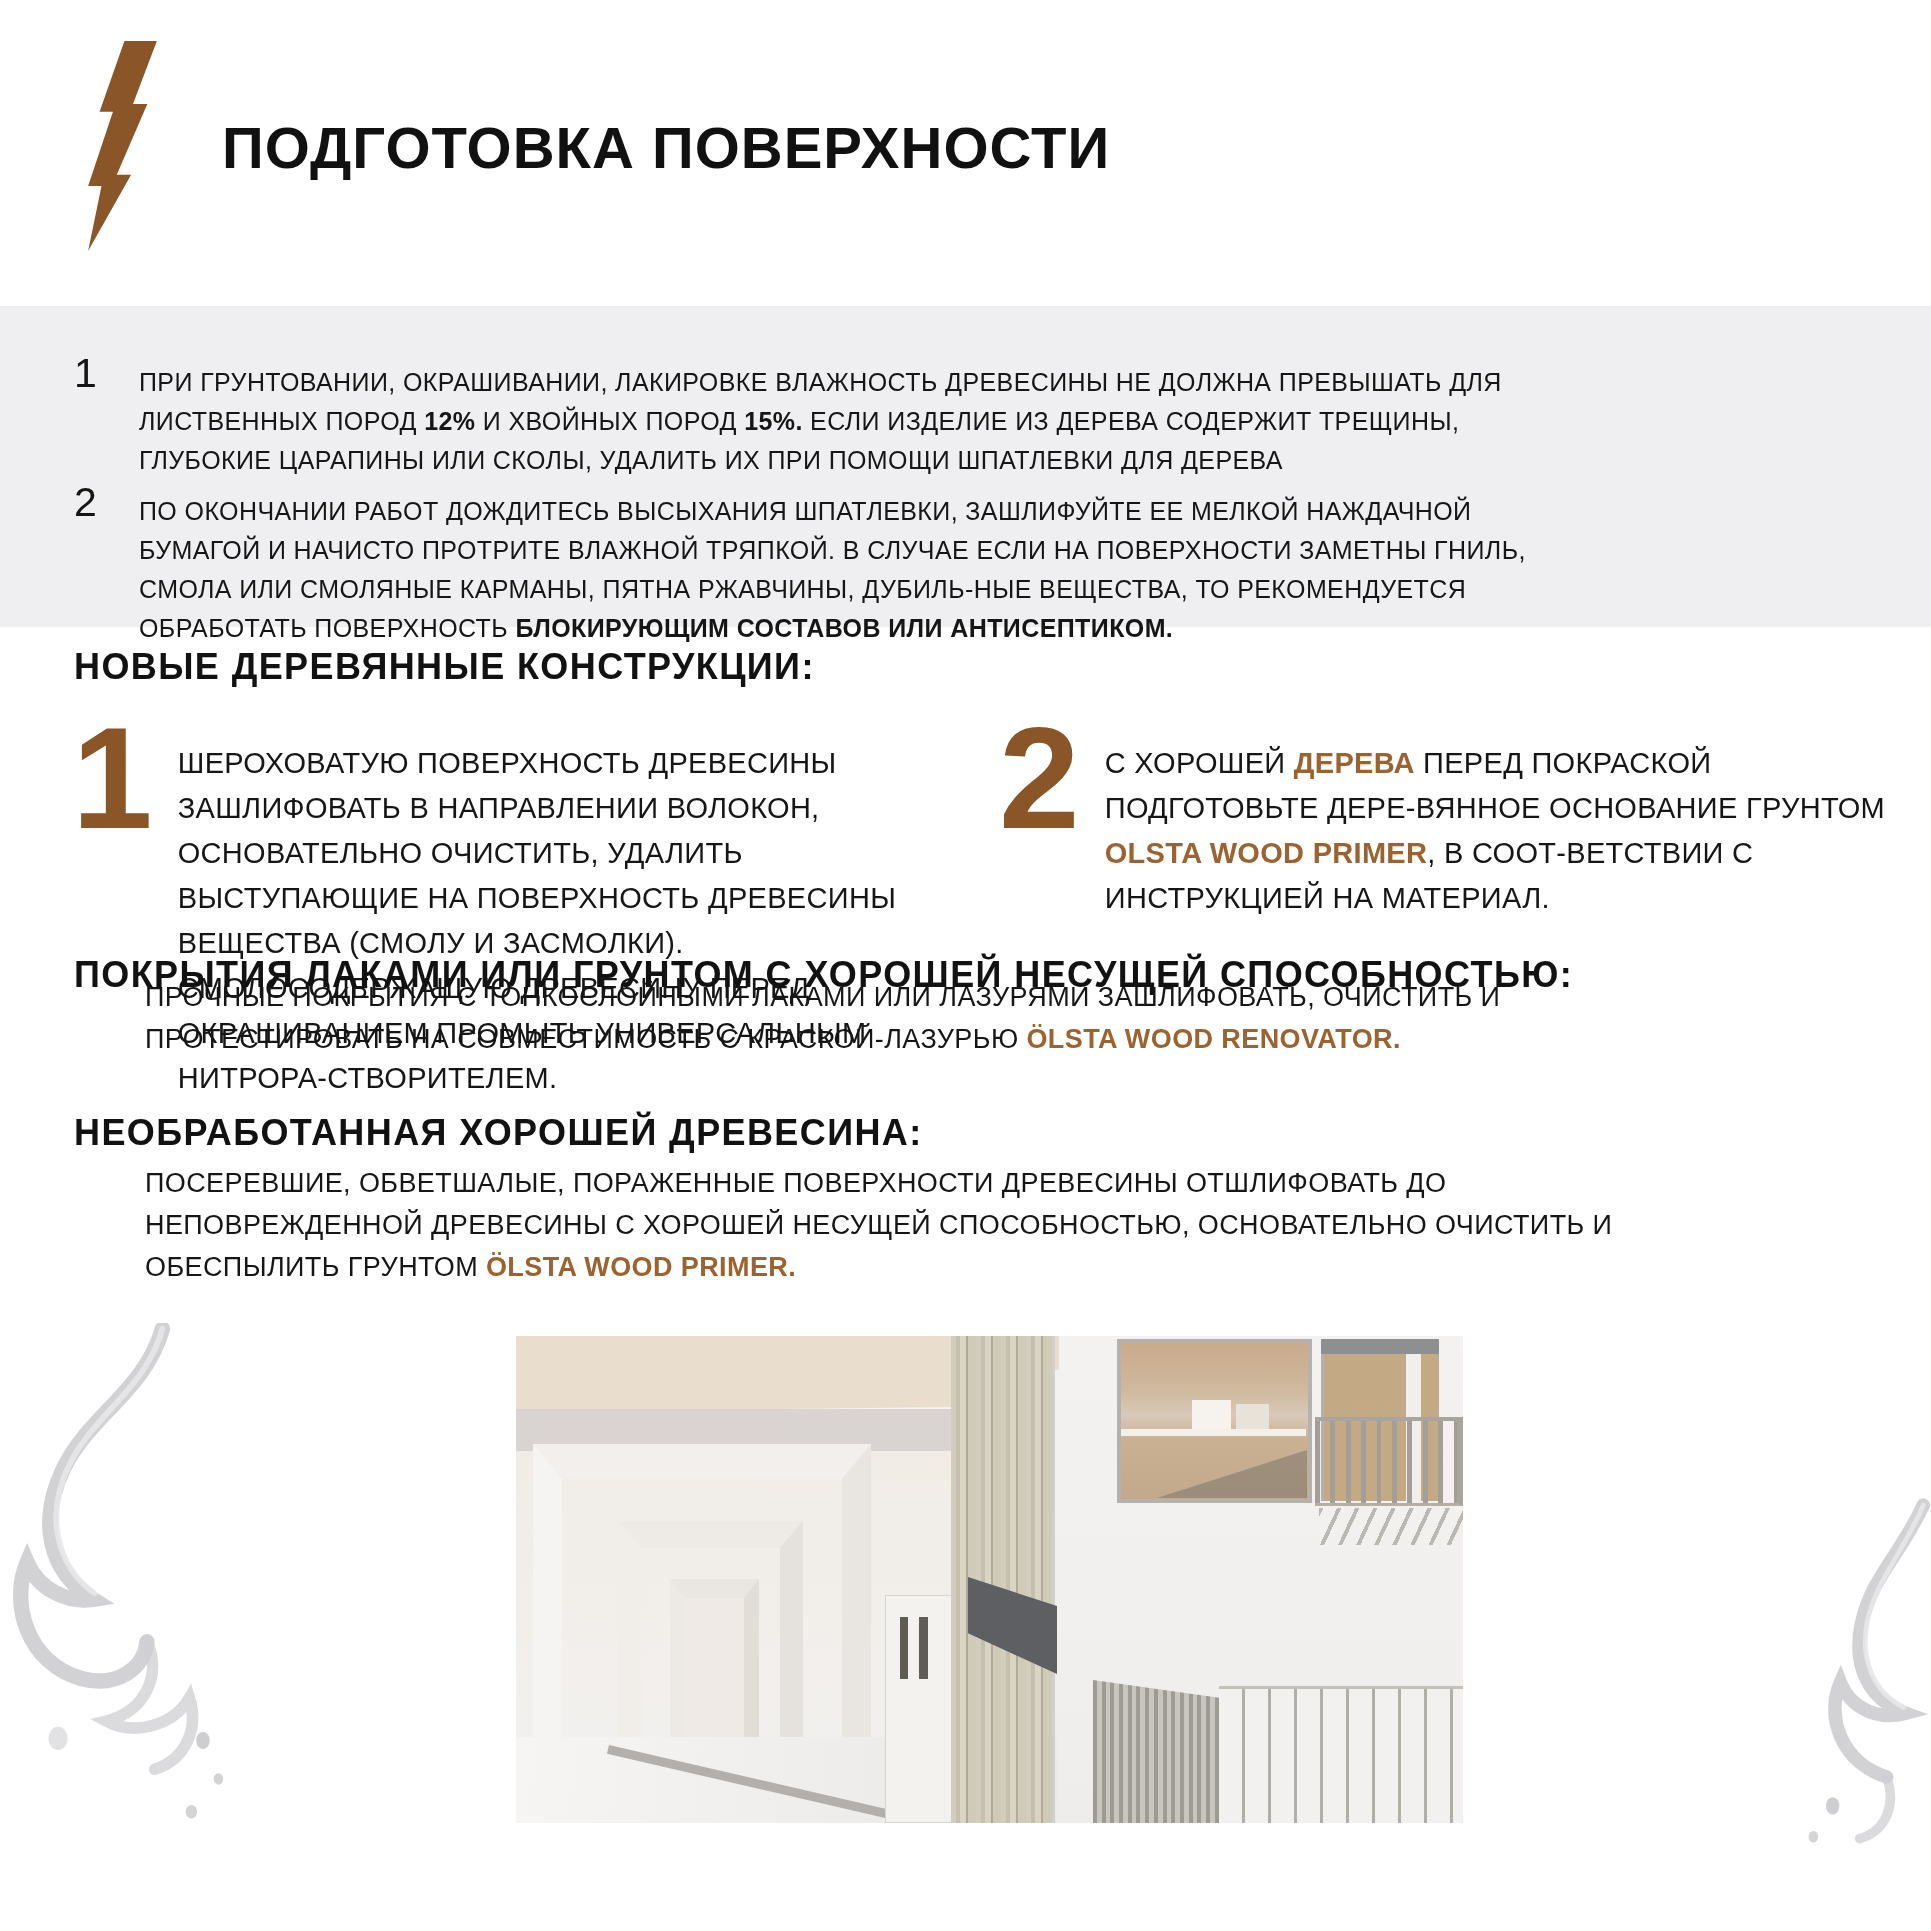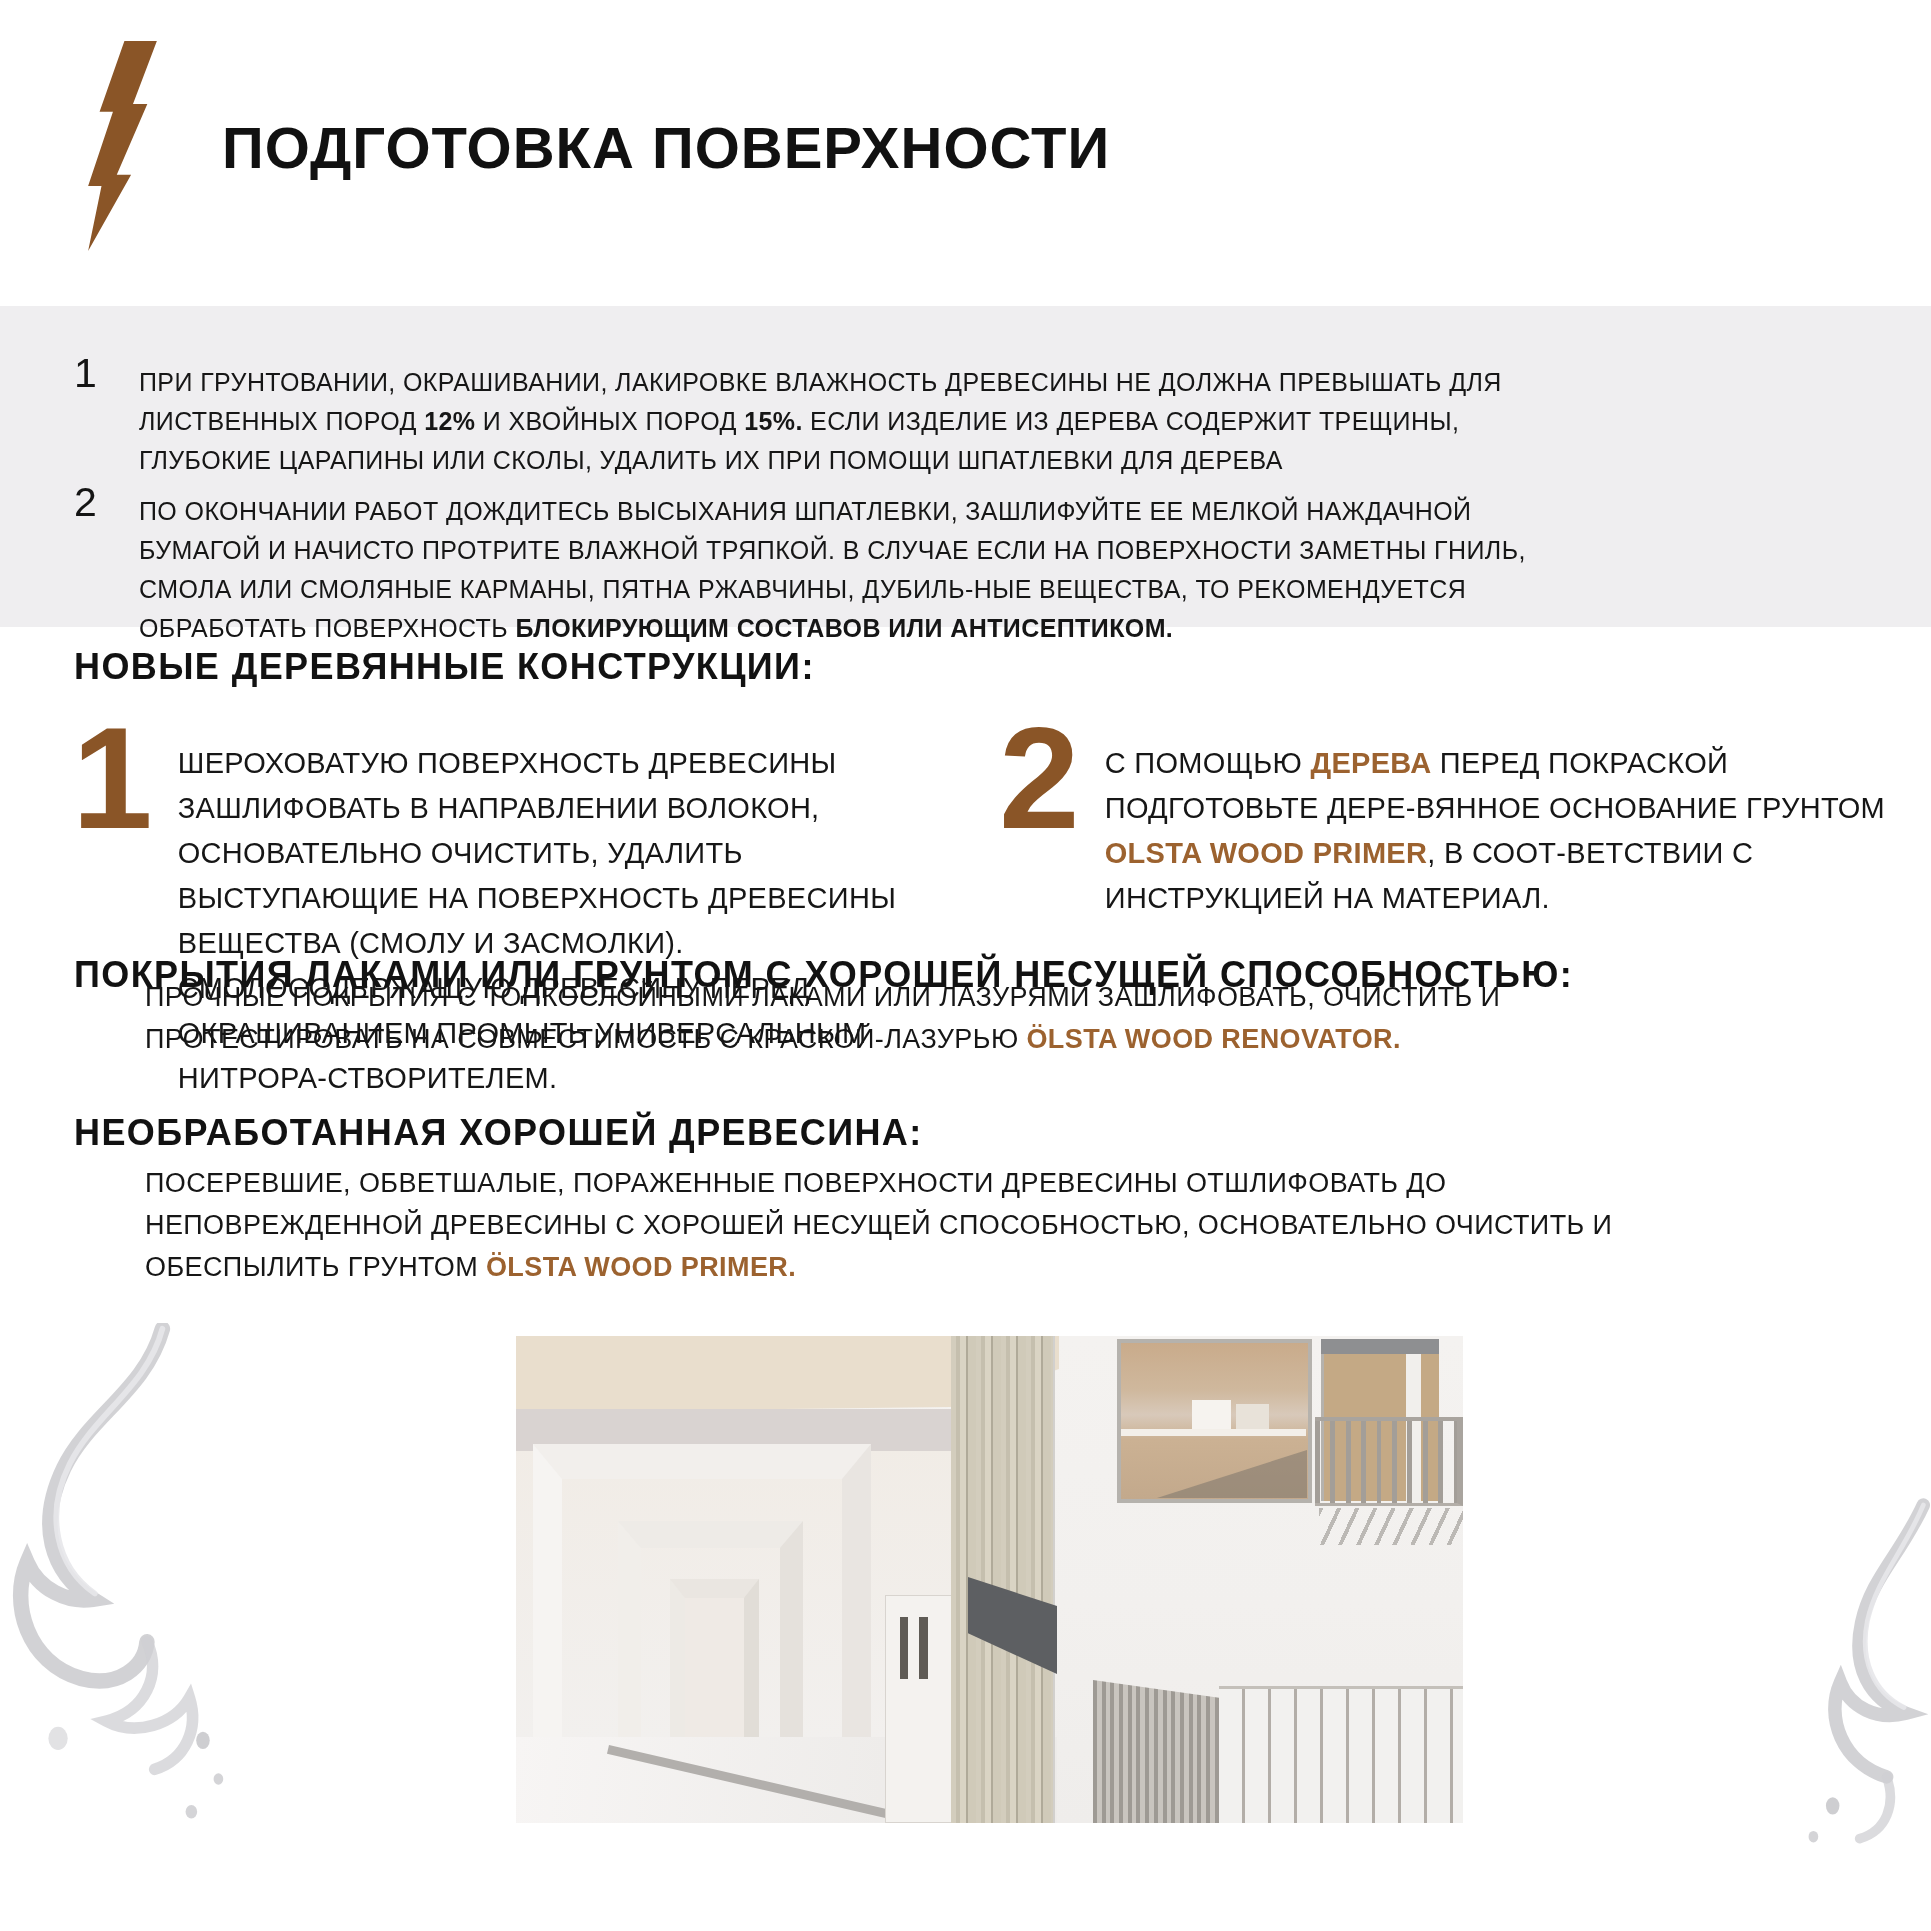--- a/index.html
+++ b/index.html
@@ -127,21 +127,21 @@
 
 <h2 class="sec-h h-newwood">НОВЫЕ ДЕРЕВЯННЫЕ КОНСТРУКЦИИ:</h2>
 
 <div class="bigcol c1">
   <span class="big-num">1</span>
   <p class="big-text">ШЕРОХОВАТУЮ ПОВЕРХНОСТЬ ДРЕВЕСИНЫ ЗАШЛИФОВАТЬ В НАПРАВЛЕНИИ ВОЛОКОН, ОСНОВАТЕЛЬНО ОЧИСТИТЬ, УДАЛИТЬ ВЫСТУПАЮЩИЕ НА ПОВЕРХНОСТЬ ДРЕВЕСИНЫ ВЕЩЕСТВА (СМОЛУ И ЗАСМОЛКИ). СМОЛОСОДЕРЖАЩУЮ ДРЕВЕСИНУ ПЕРЕД ОКРАШИВАНИЕМ ПРОМЫТЬ УНИВЕРСАЛЬНЫМ НИТРОРА-СТВОРИТЕЛЕМ.</p>
 </div>
 
 <div class="bigcol c2">
   <span class="big-num">2</span>
-  <p class="big-text"><span>С ПОМОЩЬЮ </span><span class="accent">ДЕРЕВА</span><span> ПЕРЕД ПОКРАСКОЙ ПОДГОТОВЬТЕ ДЕРЕ-ВЯННОЕ ОСНОВАНИЕ ГРУНТОМ </span><span class="accent">OLSTA WOOD PRIMER</span><span>, В СООТ-ВЕТСТВИИ С ИНСТРУКЦИЕЙ НА МАТЕРИАЛ.</span></p>
+  <p class="big-text"><span>С ХОРОШЕЙ </span><span class="accent">ДЕРЕВА</span><span> ПЕРЕД ПОКРАСКОЙ ПОДГОТОВЬТЕ ДЕРЕ-ВЯННОЕ ОСНОВАНИЕ ГРУНТОМ </span><span class="accent">OLSTA WOOD PRIMER</span><span>, В СООТ-ВЕТСТВИИ С ИНСТРУКЦИЕЙ НА МАТЕРИАЛ.</span></p>
 </div>
 
 <h2 class="sec-h h-coatings">ПОКРЫТИЯ ЛАКАМИ ИЛИ ГРУНТОМ С ХОРОШЕЙ НЕСУЩЕЙ СПОСОБНОСТЬЮ:</h2>
 <p class="para p-coatings"><span>ПРОЧНЫЕ ПОКРЫТИЯ С ТОНКОСЛОЙНЫМИ ЛАКАМИ ИЛИ ЛАЗУРЯМИ ЗАШЛИФОВАТЬ, ОЧИСТИТЬ И ПРОТЕСТИРОВАТЬ НА СОВМЕСТИМОСТЬ С КРАСКОЙ-ЛАЗУРЬЮ </span><span class="accent">ÖLSTA WOOD RENOVATOR.</span></p>
 
 <h2 class="sec-h h-oldwood">НЕОБРАБОТАННАЯ ХОРОШЕЙ ДРЕВЕСИНА:</h2>
 <p class="para p-oldwood"><span>ПОСЕРЕВШИЕ, ОБВЕТШАЛЫЕ, ПОРАЖЕННЫЕ ПОВЕРХНОСТИ ДРЕВЕСИНЫ ОТШЛИФОВАТЬ ДО НЕПОВРЕЖДЕННОЙ ДРЕВЕСИНЫ С ХОРОШЕЙ НЕСУЩЕЙ СПОСОБНОСТЬЮ, ОСНОВАТЕЛЬНО ОЧИСТИТЬ И ОБЕСПЫЛИТЬ ГРУНТОМ </span><span class="accent">ÖLSTA WOOD PRIMER.</span></p>
 
 <svg class="splash-left" viewBox="0 0 300 560" aria-hidden="true">
   <path d="M168,6 C150,70 92,96 66,150 C38,208 52,258 96,286 C70,290 40,276 28,248 C10,290 28,352 84,368 C122,378 150,356 152,330" fill="none" stroke="#c7c7cb" stroke-width="16" stroke-linecap="round" opacity="0.8"></path>

